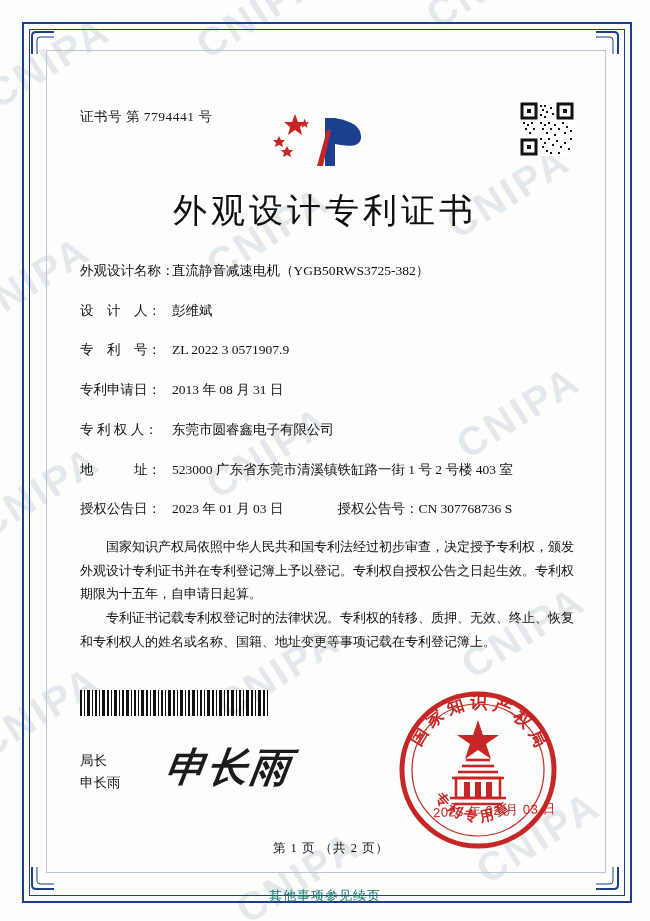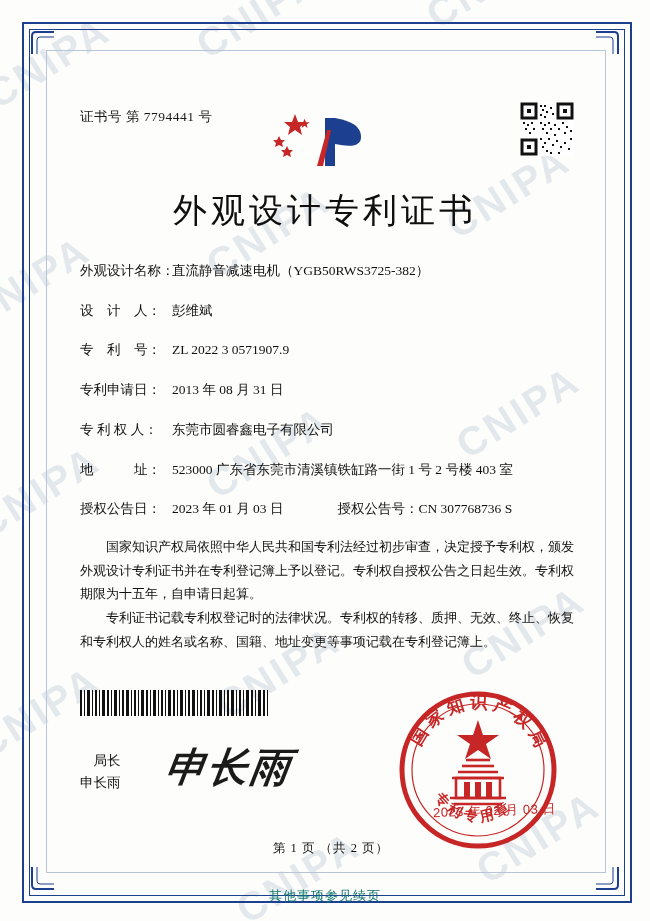--- a/index.html
+++ b/index.html
@@ -182,21 +182,20 @@
   }
   .barcode svg { display: block; }
 
   .sign-label {
     position: absolute;
     left: 34px;
     top: 700px;
     font-size: 13.5px;
     line-height: 1.6;
     color: #111;
-    text-align: right;
   }
 
   .signature {
     position: absolute;
     left: 120px;
     top: 690px;
     font-family: "Liberation Serif", "DejaVu Serif", serif;
     font-size: 40px;
     font-weight: 700;
     font-style: italic;

